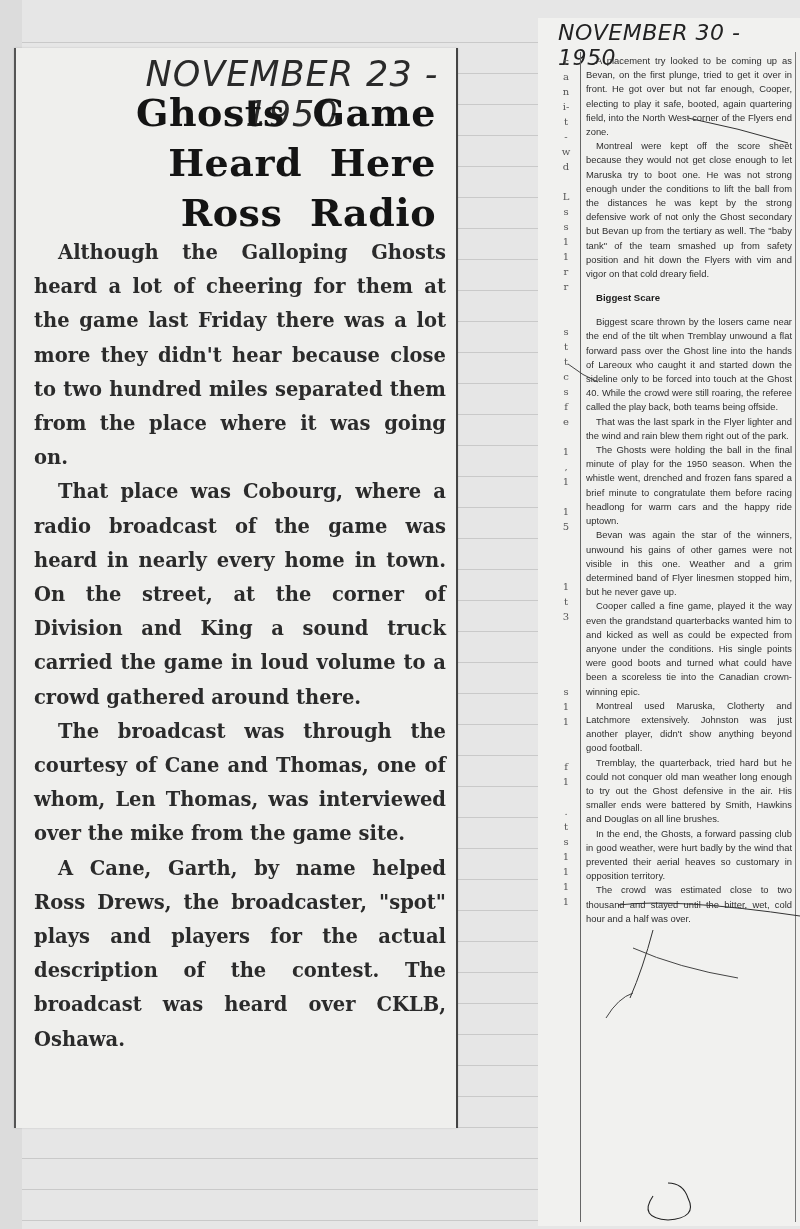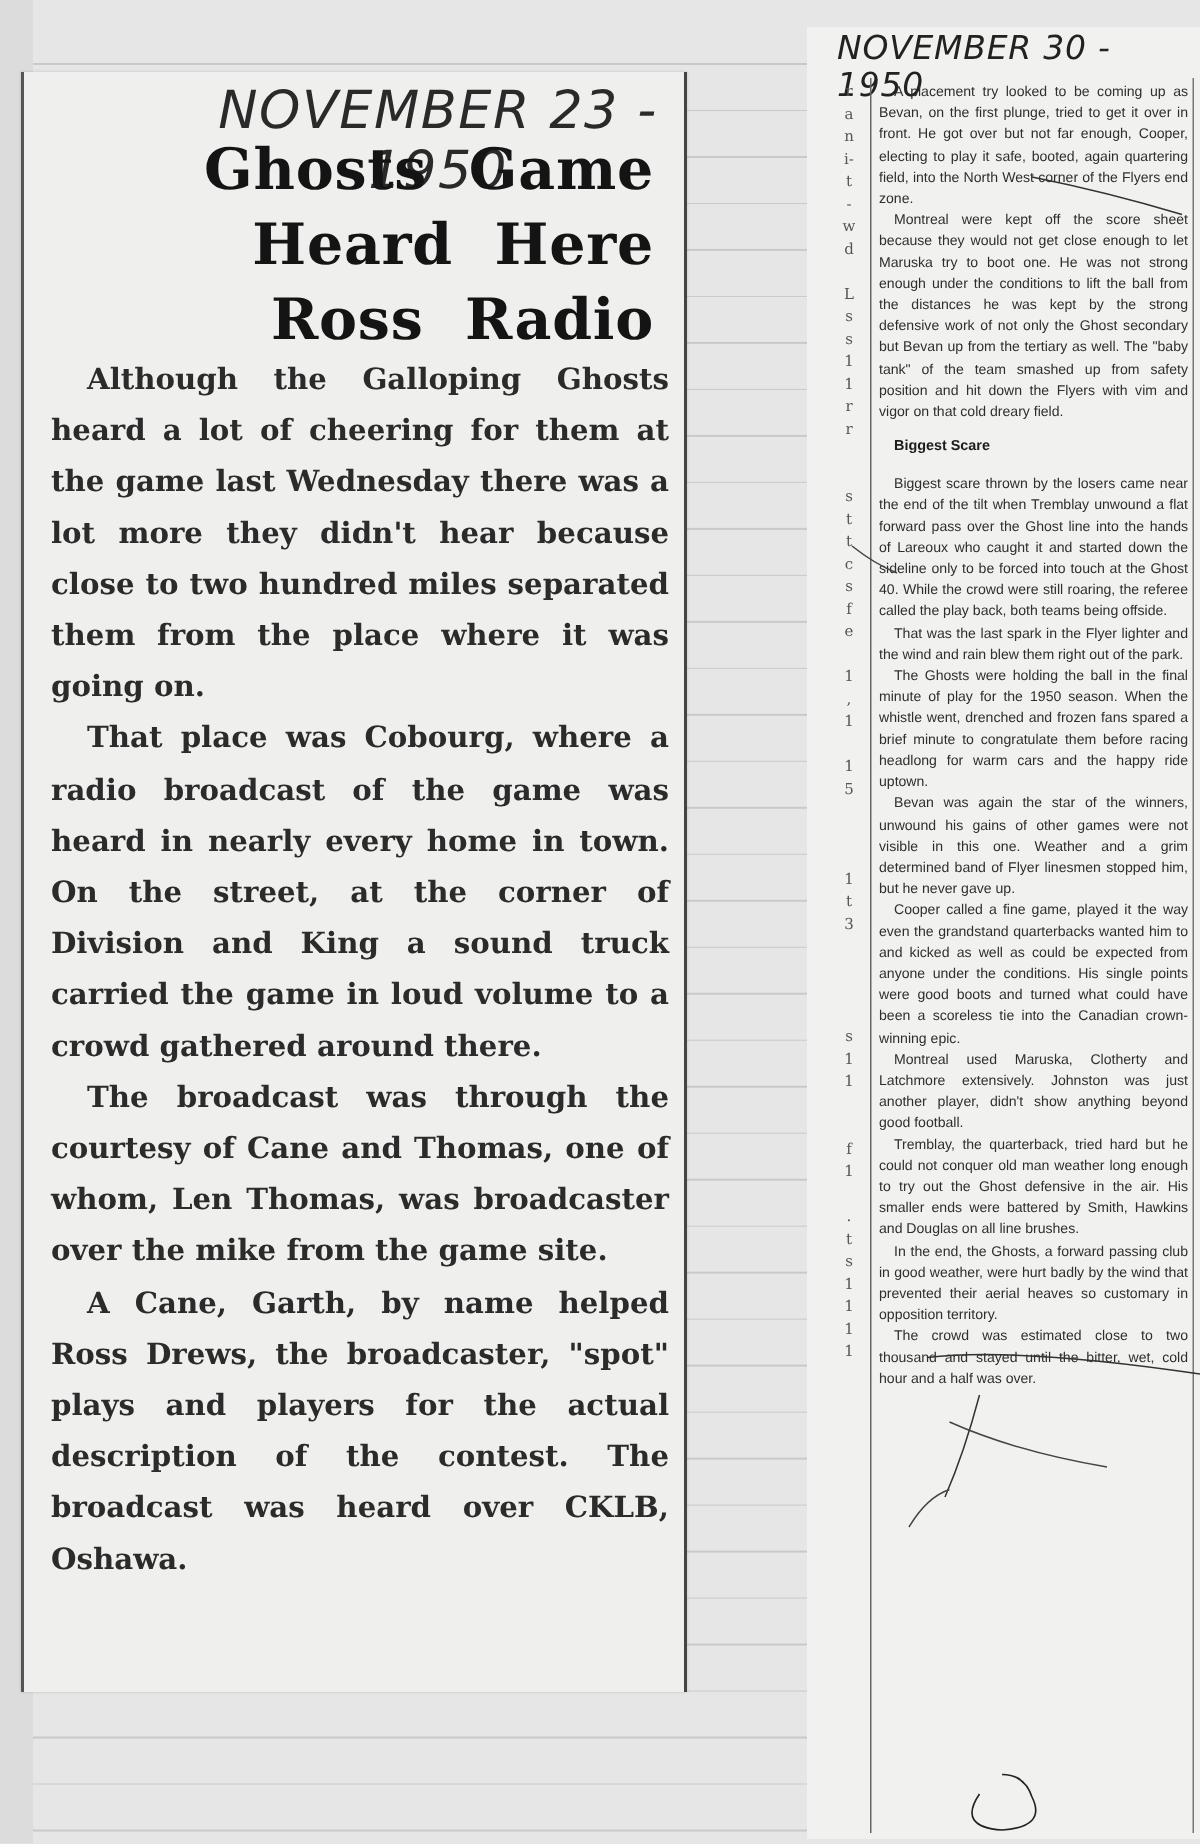--- a/index.html
+++ b/index.html
@@ -95,23 +95,23 @@
 <div class="page-bg"></div>
 
 <div class="clip-left">
   <div class="date">NOVEMBER 23 - 1950</div>
   <div class="headline">
     <span>Ghosts Game</span>
     <span>Heard Here</span>
     <span>Ross Radio</span>
   </div>
   <div class="body">
-    <p>Although the Galloping Ghosts heard a lot of cheering for them at the game last Wednesday there was a lot more they didn't hear because close to two hundred miles separated them from the place where it was going on.</p>
+    <p>Although the Galloping Ghosts heard a lot of cheering for them at the game last Friday there was a lot more they didn't hear because close to two hundred miles separated them from the place where it was going on.</p>
     <p>That place was Cobourg, where a radio broadcast of the game was heard in nearly every home in town. On the street, at the corner of Division and King a sound truck carried the game in loud volume to a crowd gathered around there.</p>
-    <p>The broadcast was through the courtesy of Cane and Thomas, one of whom, Len Thomas, was broadcaster over the mike from the game site.</p>
+    <p>The broadcast was through the courtesy of Cane and Thomas, one of whom, Len Thomas, was interviewed over the mike from the game site.</p>
     <p>A Cane, Garth, by name helped Ross Drews, the broadcaster, "spot" plays and players for the actual description of the contest. The broadcast was heard over CKLB, Oshawa.</p>
   </div>
 </div>
 
 <div class="clip-right">
   <div class="date">NOVEMBER 30 - 1950</div>
   <div class="margin-col">r
 a
 n
 i-

